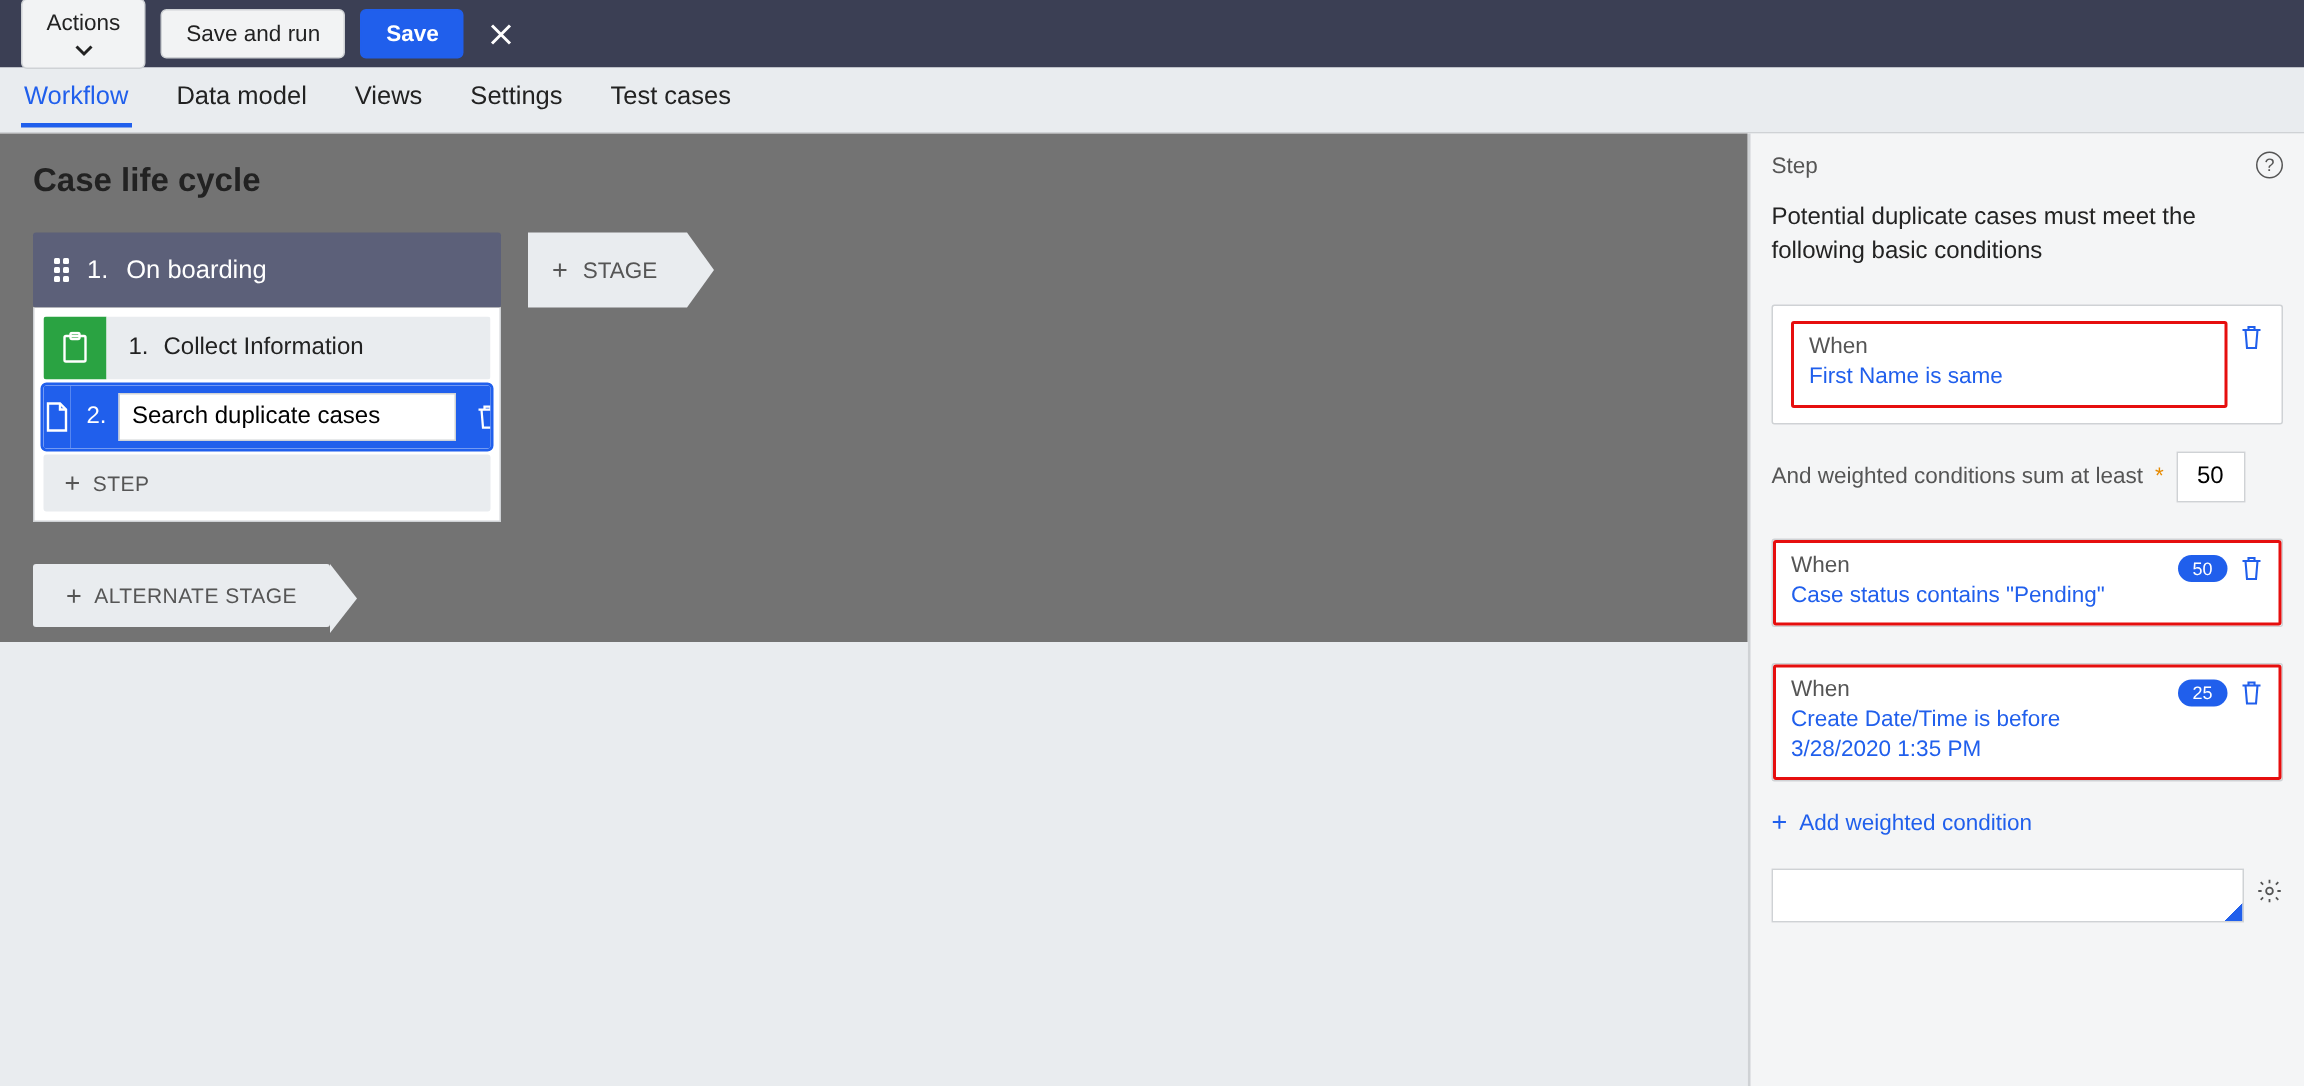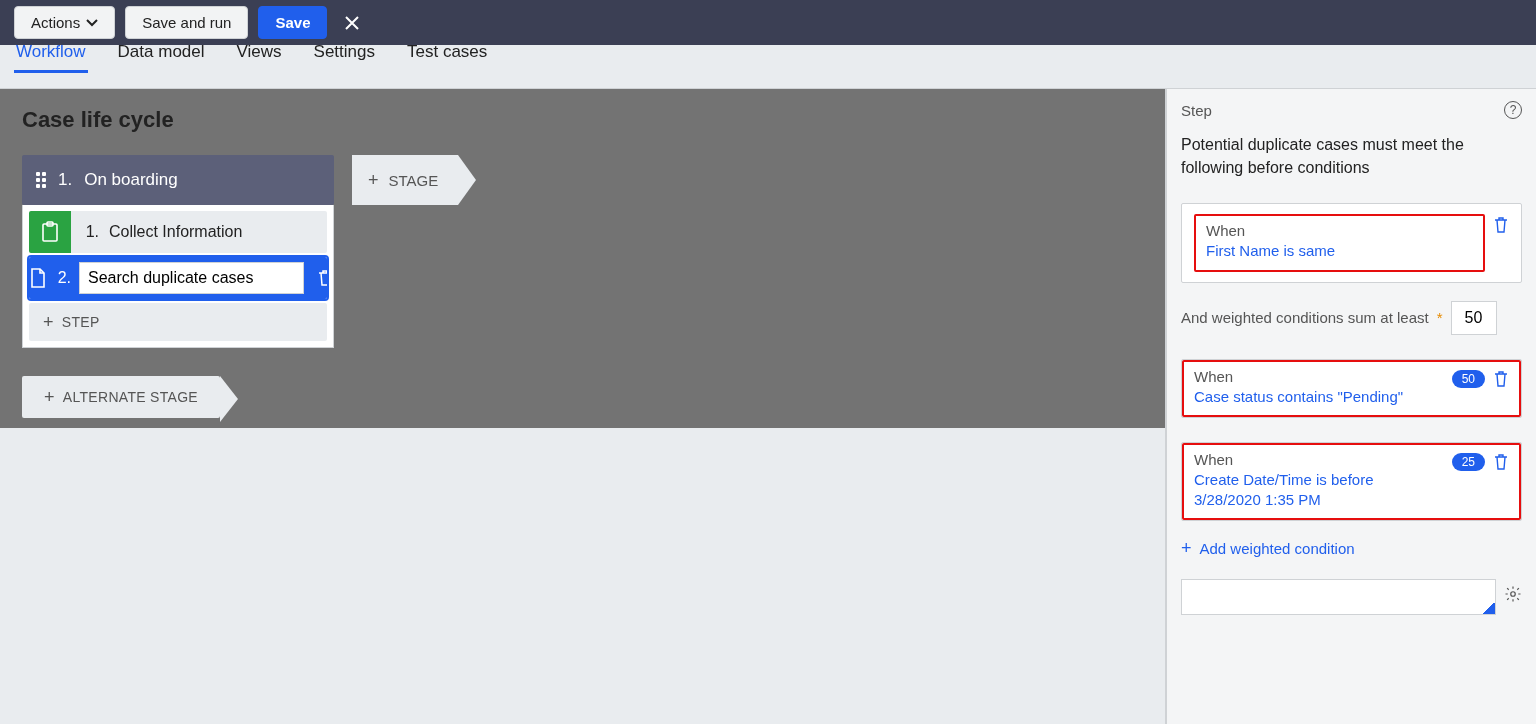--- a/index.html
+++ b/index.html
@@ -42,32 +42,32 @@
   .header-left .casename { font-weight:700; font-size:18px; }
   .header-right { display:flex; align-items:center; gap:10px; }
   .btn {
     border:1px solid var(--border-gray);
     background:#f2f3f4;
     color:var(--text-dark);
     padding:7px 16px;
     font-size:15px;
     border-radius:4px;
     cursor:pointer;
-    display:inline-flex; align-items:center; gap:6px;
+    display:inline-flex; align-items:center; gap:6px;flex-direction:column;
   }
   .btn.primary { background: var(--blue); color:#fff; border-color: var(--blue); font-weight:700;}
   .close-x { color:#fff; font-size:22px; cursor:pointer; padding:4px 6px;}
 
   
   .tabs {
     background: var(--light-gray-bg);
     border-bottom:1px solid var(--border-gray);
     display:flex;
     gap:28px;
-    padding:16px 14px;
+    padding:4px 14px;
     height:44px;
     align-items:flex-end;
   }
   .tab {
     padding:10px 2px 10px 2px;
     font-size:17px;
     color:var(--text-dark);
     cursor:pointer;
     position:relative;
   }
@@ -420,21 +420,21 @@
     </div>
     <div class="canvas-rest"></div>
   </div>
 
   <div class="side-panel">
     <div class="side-header">
       <span>Step</span>
       <span class="help-icon">?</span>
     </div>
 
-    <div class="side-text">Potential duplicate cases must meet the following before conditions</div>
+    <div class="side-text">Potential duplicate cases must meet the following basic conditions</div>
 
     <div class="cond-card">
       <div class="cond-row">
         <div class="cond-inner" style="flex:1">
           <div class="cond-text">
             <div class="when">When</div>
             <div class="link">First Name is same</div>
           </div>
         </div>
         <span class="trash-small">

